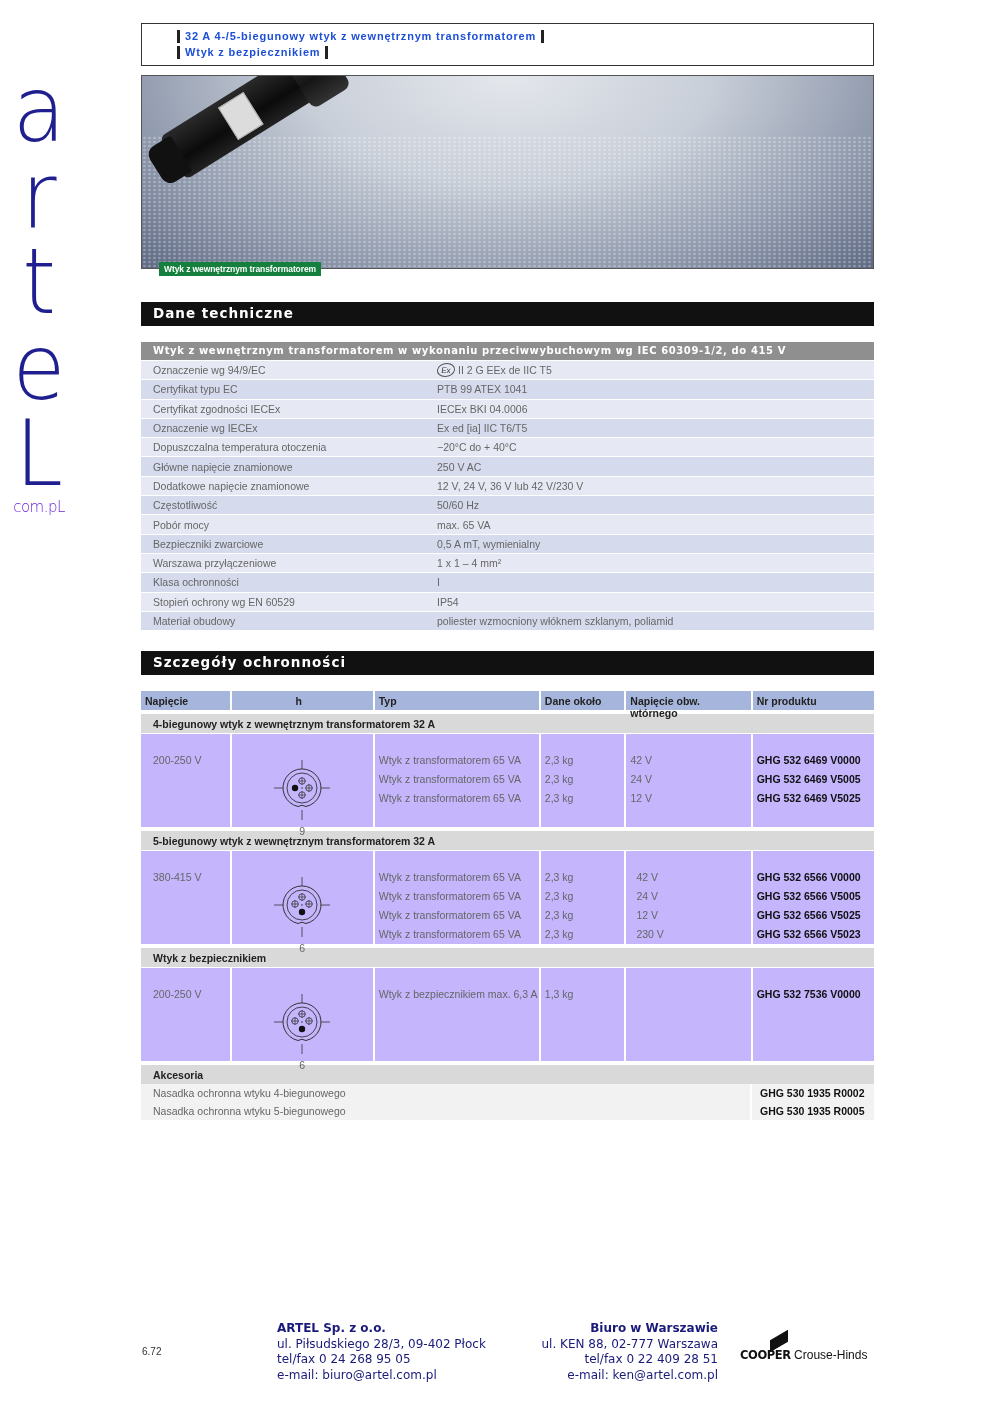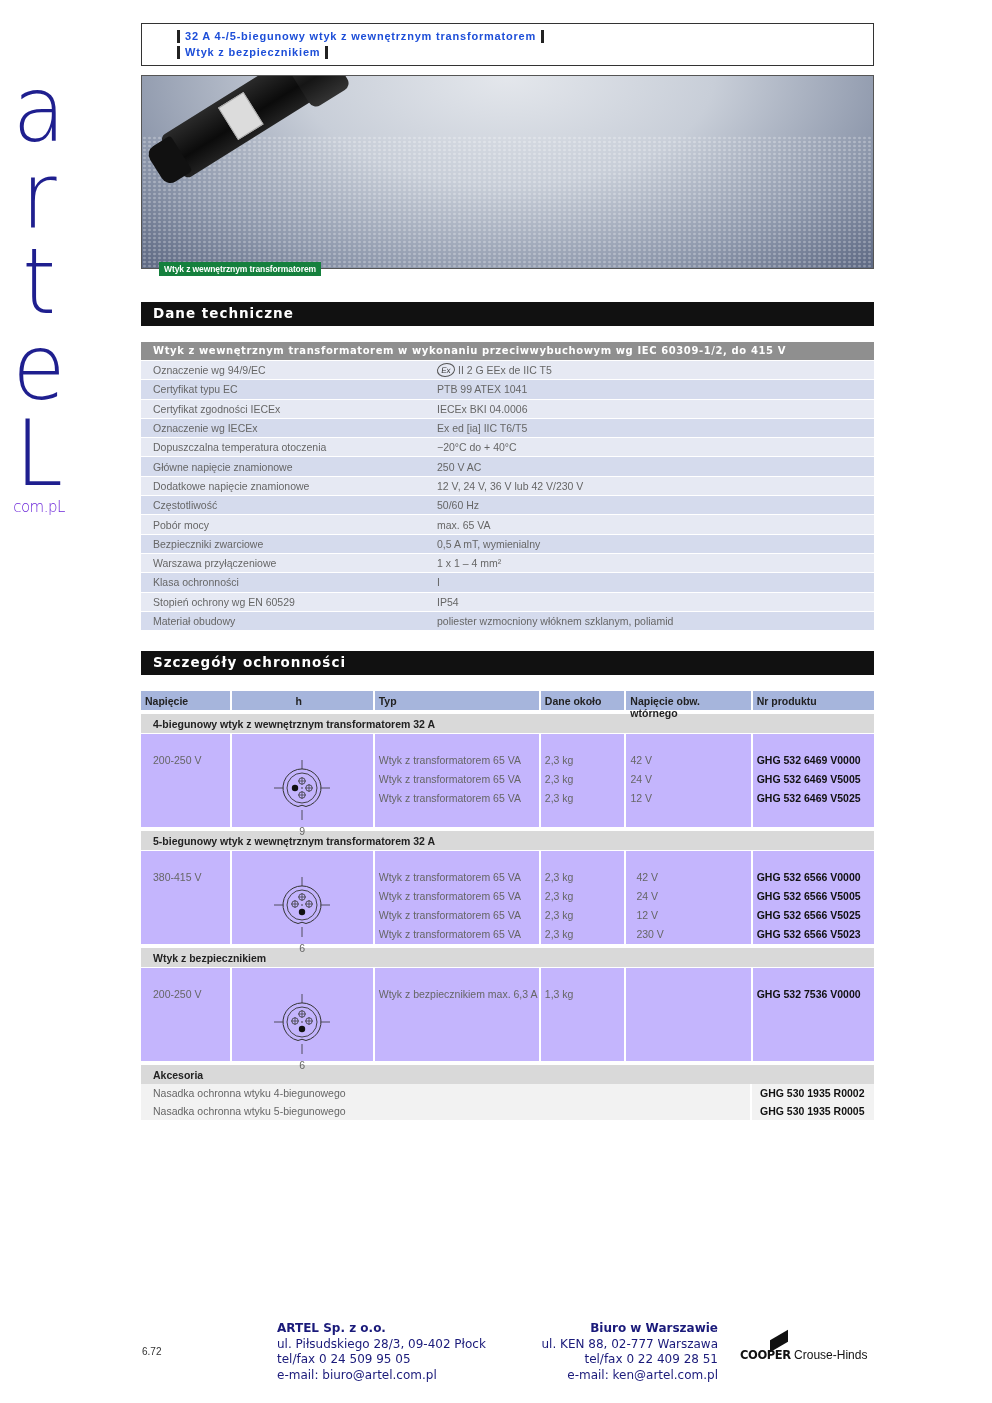--- a/index.html
+++ b/index.html
@@ -419,21 +419,21 @@
       <div class="pn">GHG 530 1935 R0005</div>
       </div>
     </div>
 </div>
 
 <div class="footer">
   <div class="page-num">6.72</div>
   <div class="addr left">
     <div class="nm">ARTEL Sp. z o.o.</div>
     <div>ul. Piłsudskiego 28/3, 09-402 Płock</div>
-    <div>tel/fax 0 24 509 95 05</div>
+    <div>tel/fax 0 24 268 95 05</div>
     <div>e-mail: biuro@artel.com.pl</div>
   </div>
   <div class="addr right">
     <div class="nm">Biuro w Warszawie</div>
     <div>ul. KEN 88, 02-777 Warszawa</div>
     <div>tel/fax 0 22 409 28 51</div>
     <div>e-mail: ken@artel.com.pl</div>
   </div>
   <div class="cooper">
     <div class="flag"></div>

